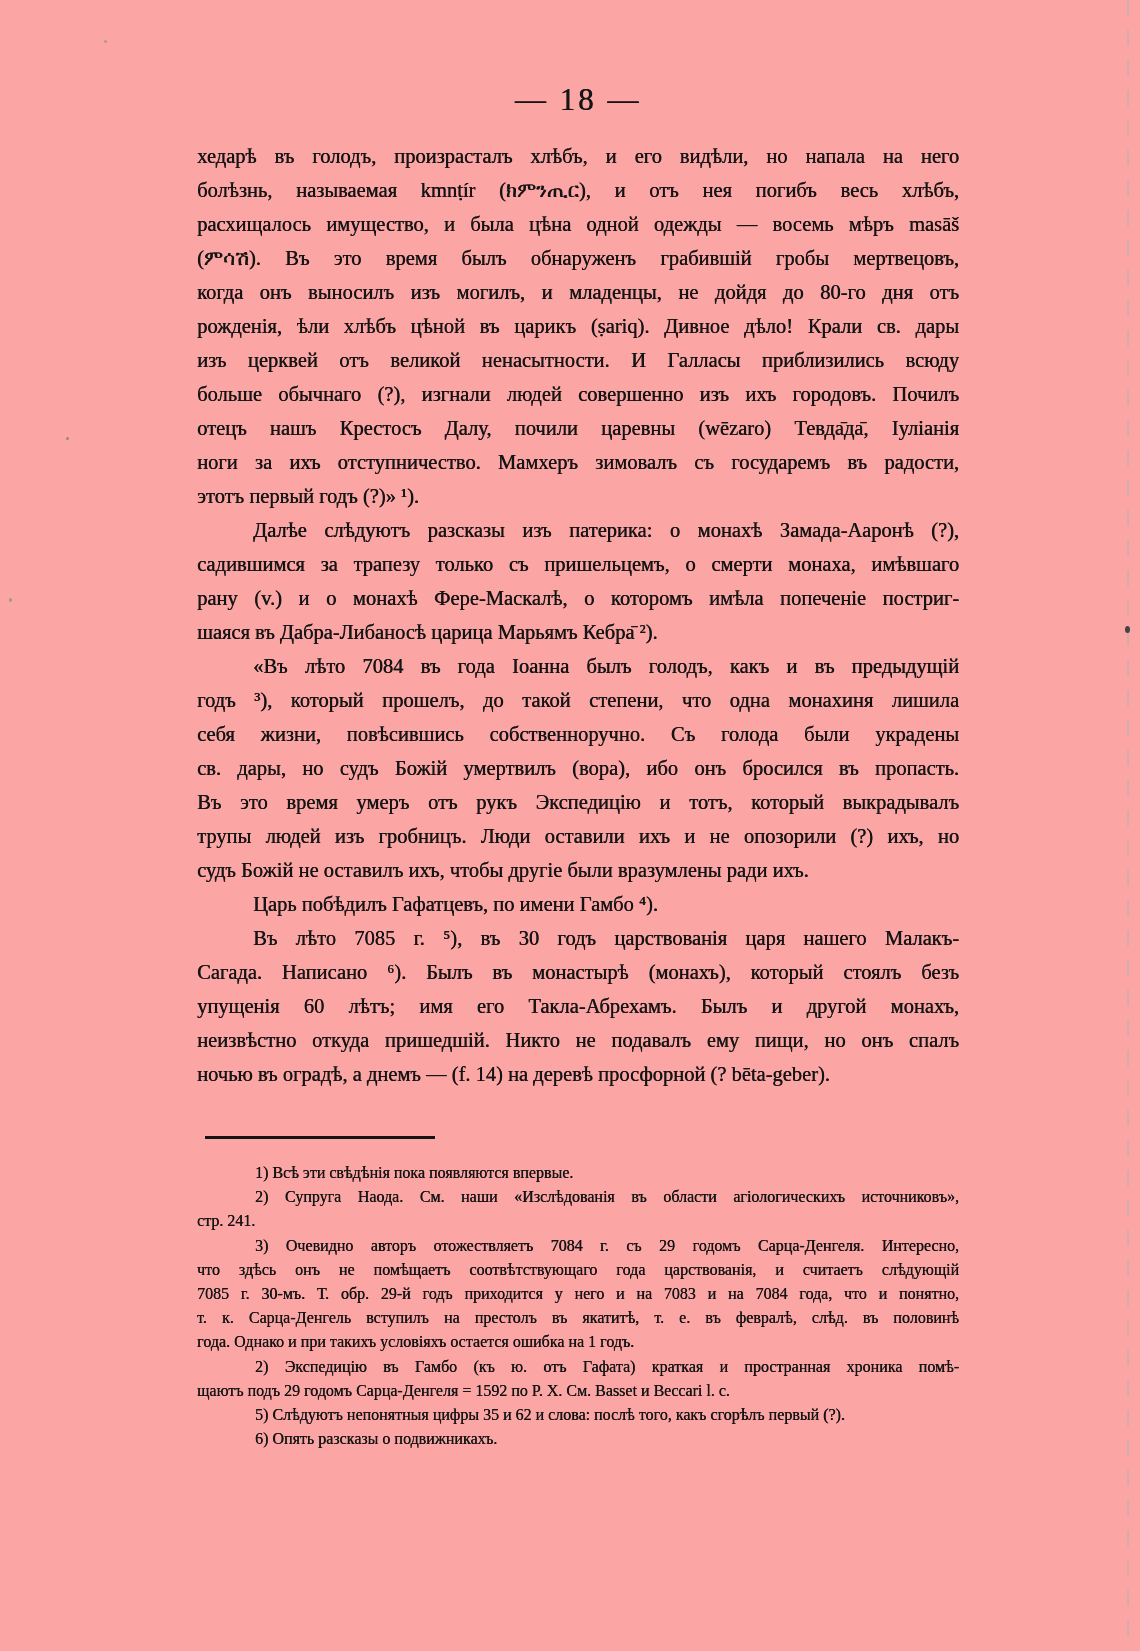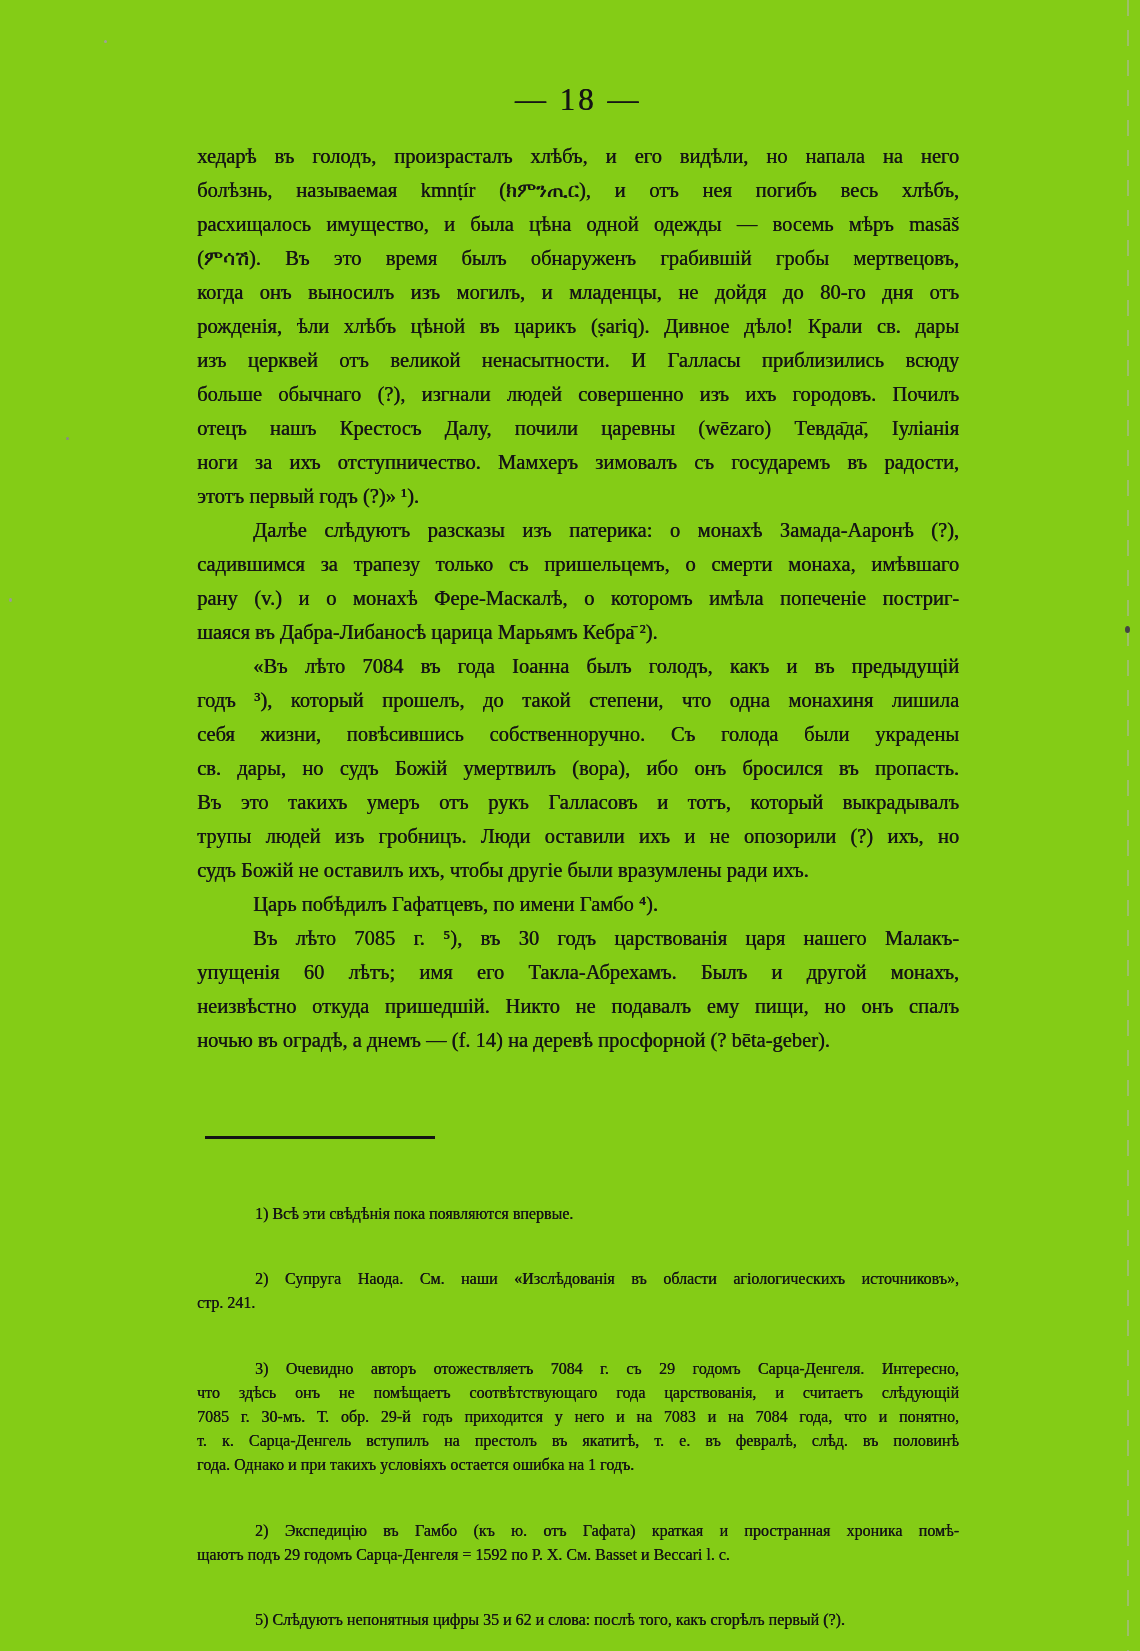--- a/index.html
+++ b/index.html
@@ -2,21 +2,21 @@
 <html><head>
 <meta charset="utf-8">
 <style>
   html,body{margin:0;padding:0;}
   body{
     width:1140px;height:1651px;
     background:#fbfbf8;
     font-family:"Liberation Serif","DejaVu Serif",serif;
     color:#151515;
   }
-  .page{position:relative;width:1140px;height:1651px;overflow:hidden;background:#84cc16;}
+  .page{position:relative;width:1140px;height:1651px;overflow:hidden;background:#fca5a5;}
   .header{
     position:absolute;top:82px;left:197px;width:762px;
     text-align:center;font-size:31px;letter-spacing:3px;
     text-shadow:0.4px 0 0 currentColor;
   }
   .main{position:absolute;top:139px;left:197px;width:762px;}
   .line{
     font-size:20.5px;line-height:34px;height:34px;
     text-align:justify;text-align-last:justify;
     text-shadow:0.4px 0 0 currentColor;
@@ -26,21 +26,21 @@
   .line.last{text-align-last:left;}
   .line.indent{text-indent:56px;}
   .rule{position:absolute;top:1136px;left:205px;width:230px;height:3px;background:#141414;}
   .footnotes{position:absolute;top:1161px;left:197px;width:762px;}
   .fline{
     font-size:16px;line-height:24.2px;height:24.2px;
     text-align:justify;text-align-last:justify;
     text-shadow:0.3px 0 0 currentColor;
   }
   .fline.last{text-align-last:left;}
-  .fline.indent{text-indent:58px;margin-top:41px;}
+  .fline.indent{text-indent:58px;}
   .edge-line{
     position:absolute;left:1127px;top:0;width:2px;height:1651px;
     background:repeating-linear-gradient(180deg,#b3b3ae 0 16px,rgba(0,0,0,0) 16px 30px);
     opacity:.55;
   }
   .speck{position:absolute;border-radius:50%;background:#444;}
   .speck.s1{left:1125px;top:626px;width:5px;height:7px;}
   .speck.s2{left:66px;top:437px;width:3px;height:3px;background:#8a8a86;}
   .speck.s3{left:9px;top:598px;width:3px;height:4px;background:#9a9a95;}
   .speck.s4{left:104px;top:40px;width:3px;height:3px;background:#a0a09a;}
@@ -69,29 +69,30 @@
         <div class="line indent">Далѣе слѣдуютъ разсказы изъ патерика: о монахѣ Замада-Ааронѣ (?),</div>
         <div class="line">садившимся за трапезу только съ пришельцемъ, о смерти монаха, имѣвшаго</div>
         <div class="line">рану (v.) и о монахѣ Фере-Маскалѣ, о которомъ имѣла попеченіе постриг-</div>
         <div class="line last">шаяся въ Дабра-Либаносѣ царица Марьямъ Кебра̄ ²).</div>
       </div>
       <div>
         <div class="line indent">«Въ лѣто 7084 въ года Іоанна былъ голодъ, какъ и въ предыдущій</div>
         <div class="line">годъ ³), который прошелъ, до такой степени, что одна монахиня лишила</div>
         <div class="line">себя жизни, повѣсившись собственноручно. Съ голода были украдены</div>
         <div class="line">св. дары, но судъ Божій умертвилъ (вора), ибо онъ бросился въ пропасть.</div>
-        <div class="line">Въ это такихъ умеръ отъ рукъ Галласовъ и тотъ, который выкрадывалъ</div>
+        <div class="line">Въ это время умеръ отъ рукъ Экспедицію и тотъ, который выкрадывалъ</div>
         <div class="line">трупы людей изъ гробницъ. Люди оставили ихъ и не опозорили (?) ихъ, но</div>
         <div class="line last">судъ Божій не оставилъ ихъ, чтобы другіе были вразумлены ради ихъ.</div>
       </div>
       <div>
         <div class="line last indent">Царь побѣдилъ Гафатцевъ, по имени Гамбо ⁴).</div>
       </div>
       <div>
         <div class="line indent">Въ лѣто 7085 г. ⁵), въ 30 годъ царствованія царя нашего Малакъ-</div>
+        <div class="line">Сагада. Написано ⁶). Былъ въ монастырѣ (монахъ), который стоялъ безъ</div>
         <div class="line">упущенія 60 лѣтъ; имя его Такла-Абрехамъ. Былъ и другой монахъ,</div>
         <div class="line">неизвѣстно откуда пришедшій. Никто не подавалъ ему пищи, но онъ спалъ</div>
         <div class="line last">ночью въ оградѣ, а днемъ — (f. 14) на деревѣ просфорной (? bēta-geber).</div>
       </div>
     </div>
 
   <div class="rule"></div>
 
   <div class="footnotes">
       <div>

